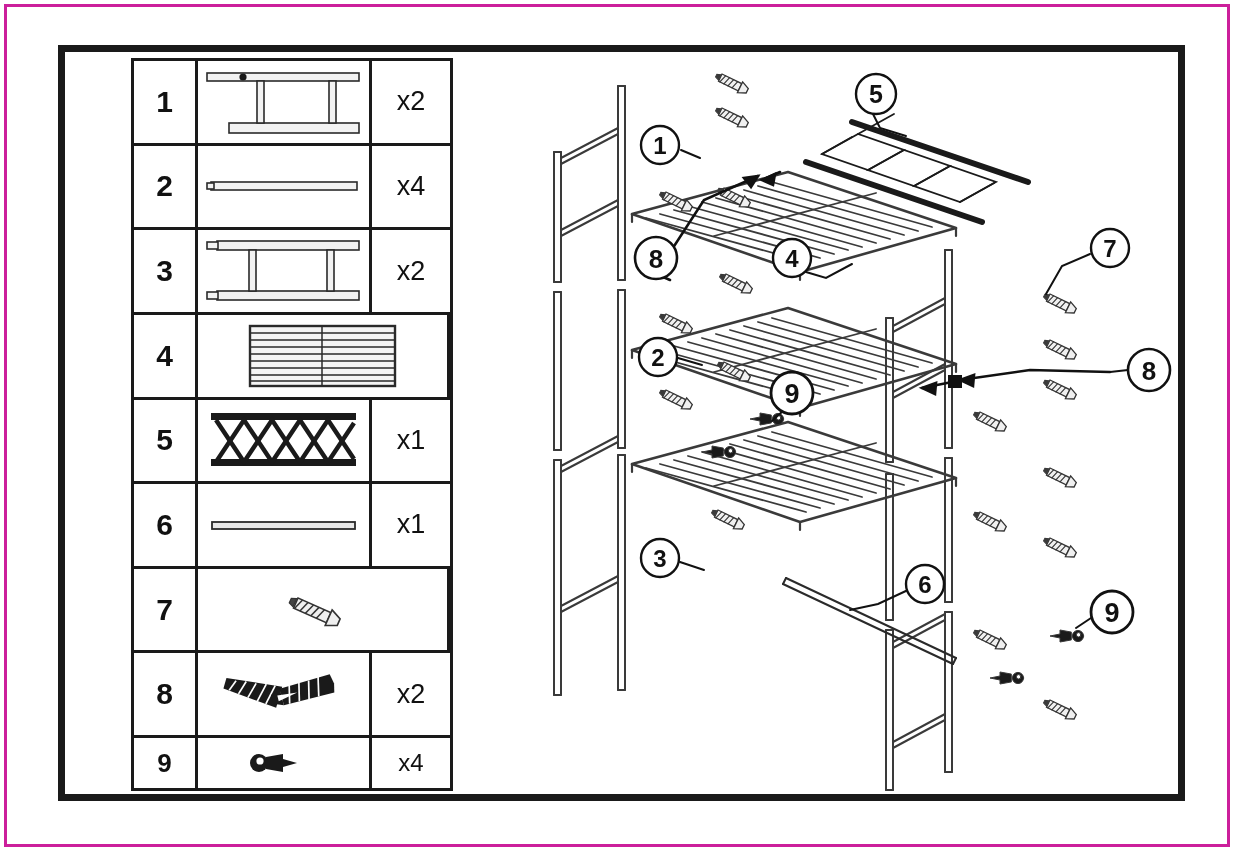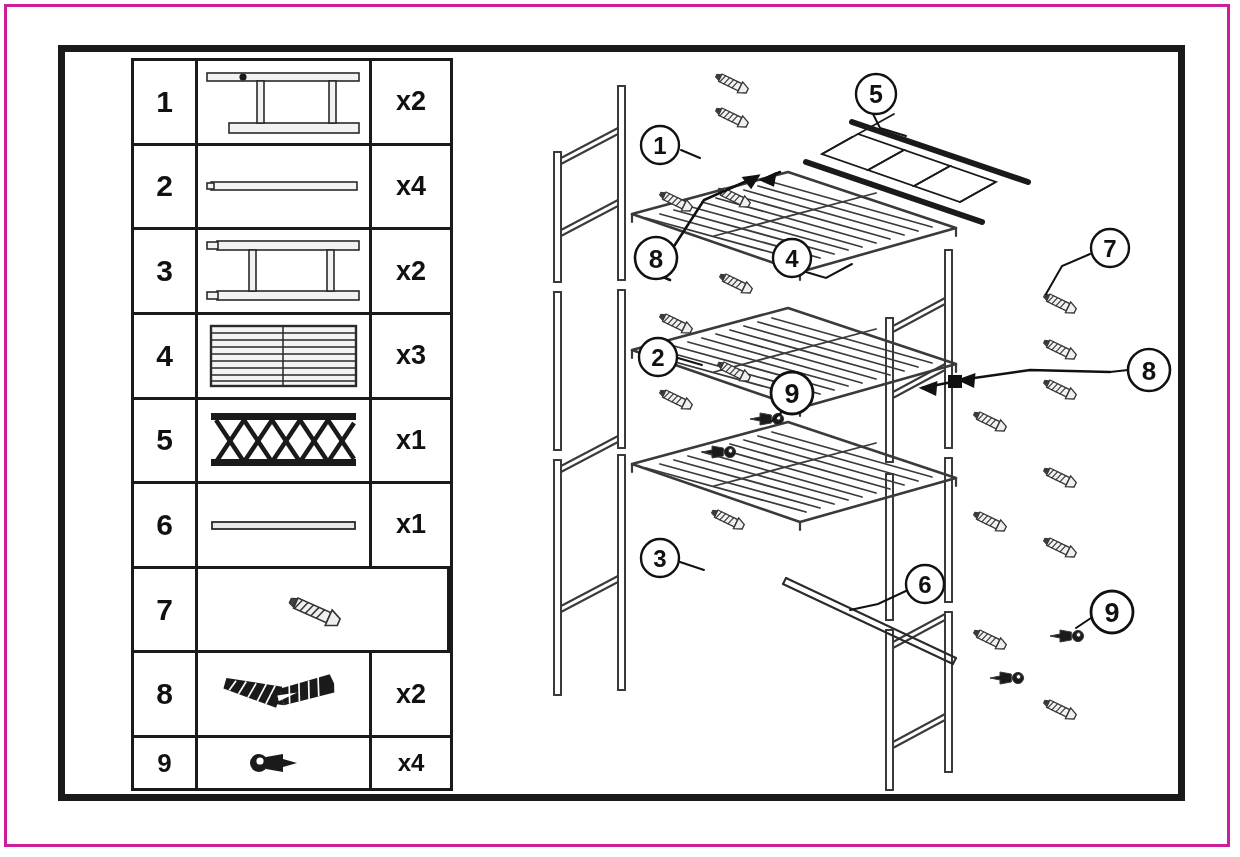--- a/index.html
+++ b/index.html
@@ -71,21 +71,21 @@
     justify-content: center;
     box-sizing: border-box;
     overflow: hidden;
   }
   .cell-qty {
     flex: 0 0 78px;
     display: flex;
     align-items: center;
     justify-content: center;
     font-size: 27px;
-    font-weight: bold;
+    font-weight: normal;
     color: #111;
     box-sizing: border-box;
   }
   .part-row.short .cell-num { font-size: 26px; }
   .part-row.short .cell-qty { font-size: 24px; }
   .cell-img svg { display: block; }
   
   #diagram {
     position: absolute;
     left: 470px; top: 50px;
@@ -161,21 +161,20 @@
             <line x1="5" y1="26" x2="150" y2="26"></line>
             <line x1="5" y1="33" x2="150" y2="33"></line>
             <line x1="5" y1="40" x2="150" y2="40"></line>
             <line x1="5" y1="47" x2="150" y2="47"></line>
             <line x1="5" y1="54" x2="150" y2="54"></line>
             <line x1="5" y1="60" x2="150" y2="60"></line>
             <line x1="77" y1="5" x2="77" y2="65"></line>
           </g>
         </svg>
       </div>
-      <div class="cell-qty">x3</div>
     </div>
 
     <div class="part-row">
       <div class="cell-num">5</div>
       <div class="cell-img">
         <svg width="155" height="62" viewBox="0 0 155 62">
           <rect x="5" y="4" width="145" height="7" fill="#1a1a1a"></rect>
           <rect x="5" y="50" width="145" height="7" fill="#1a1a1a"></rect>
           <g stroke="#1a1a1a" stroke-width="4.5" fill="none" stroke-linejoin="miter">
             <path d="M10 11 L38 53 L66 11 L94 53 L122 11 L148 50"></path>

